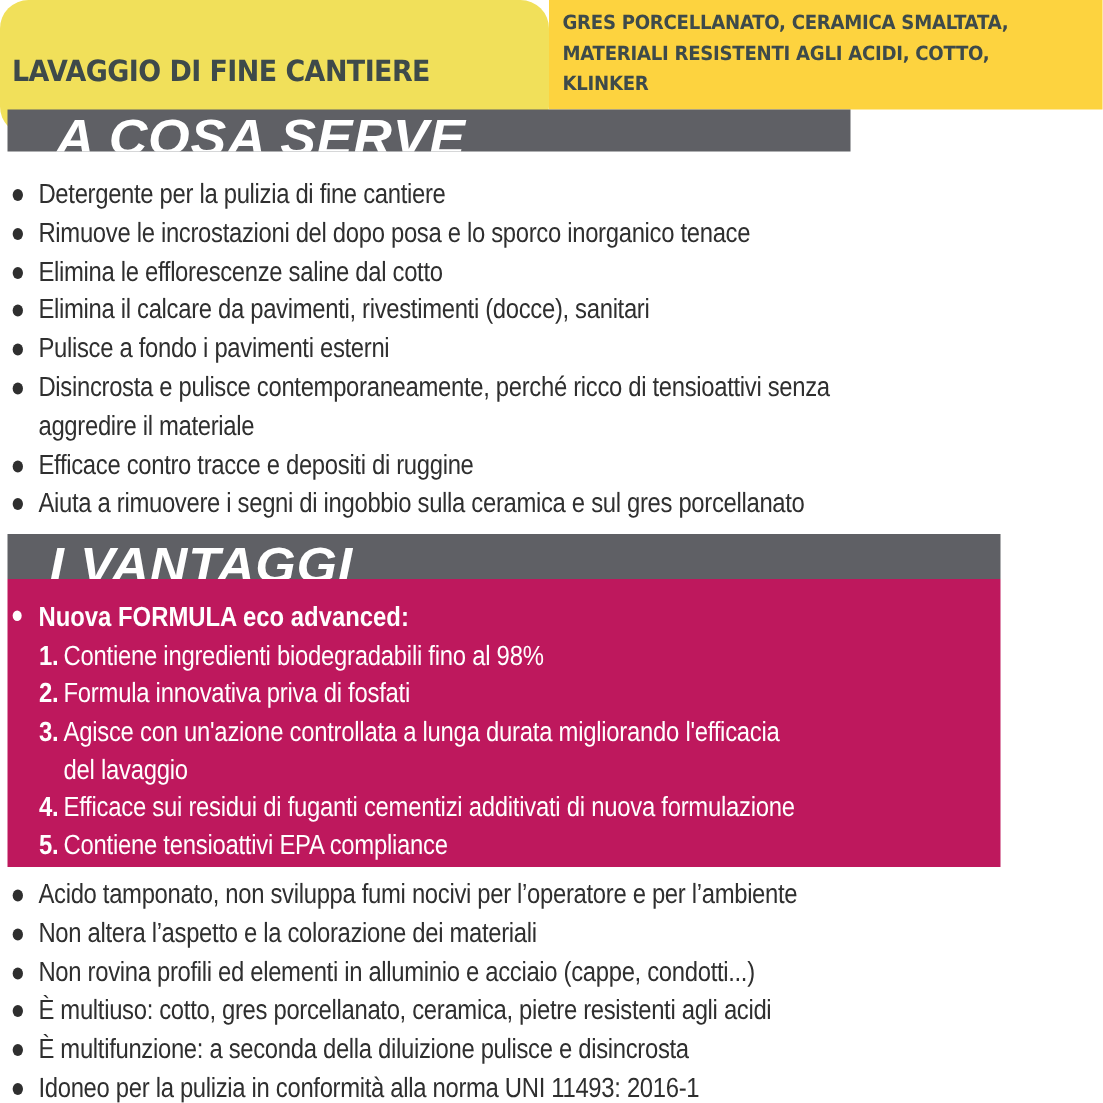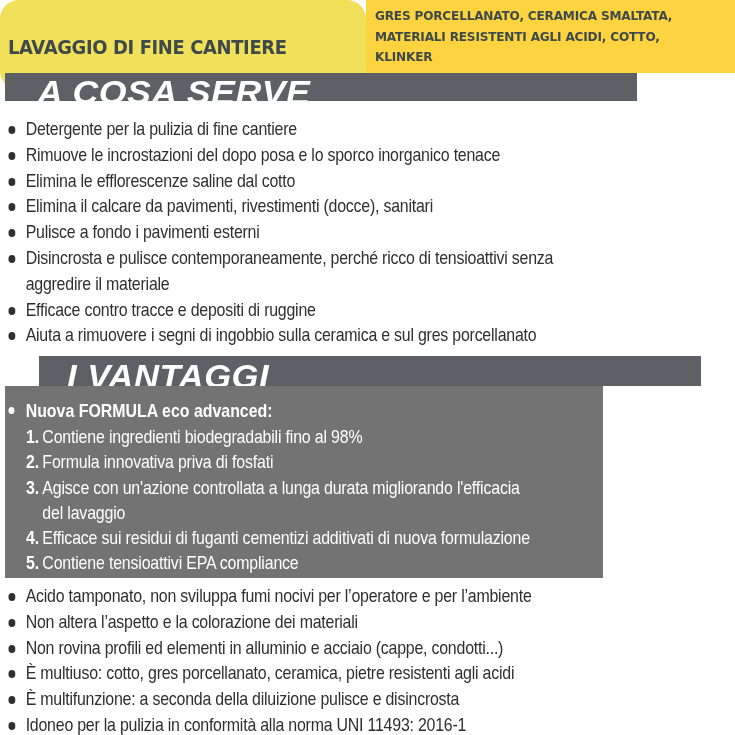--- a/index.html
+++ b/index.html
@@ -27,41 +27,41 @@
     color: #3e4a4a; letter-spacing: -0.2px; transform: scaleX(0.93); transform-origin: left top;
   }
   .bar {
     position: absolute; background: #5f6065; overflow: hidden;
   }
   .bar .bar-title {
     position: absolute; color: #ffffff; font-family: "Liberation Sans", sans-serif; font-weight: bold;
     font-style: italic; font-size: 34px; line-height: 34px; letter-spacing: 0.5px;
     transform: scaleX(1.05); transform-origin: left top; white-space: nowrap;
   }
-  .bar1 { left: 5px; top: 73px; width: 632px; height: 28px; }
+  .bar1 { left: 5px; top: 73px; width: 562px; height: 28px; }
   .bar1 .bar-title { left: 32px; top: 2px; }
-  .bar2 { left: 5px; top: 356px; width: 662px; height: 30px; margin-left: 34px; }
+  .bar2 { left: 5px; top: 356px; width: 662px; height: 30px; }
   .bar2 .bar-title { left: 28px; top: 4px; font-size: 33px; }
   ul.list {
     position: absolute; margin: 0; padding: 0; list-style: none;
     font-family: "Liberation Sans", sans-serif; font-size: 18.5px; color: #2f2f2f;
   }
   ul.list li {
     position: relative; padding-left: 24px; line-height: 25.8px;
     letter-spacing: -0.25px; transform: scaleX(0.86); transform-origin: left top; width: 760px;
   }
   ul.list li .bullet {
     position: absolute; left: 4px; top: 10px; width: 8px; height: 8px; border-radius: 50%;
     background: #2f2f2f;
   }
   .list1 { left: 5px; top: 116px; }
   .list3 { left: 5px; top: 583px; }
   .green {
-    position: absolute; left: 5px; top: 386px; width: 598px; height: 192px;
-    background: #737373;
+    position: absolute; left: 5px; top: 386px; width: 662px; height: 192px;
+    background: #be185d;
   }
   .green .g-head {
     position: absolute; left: 0; top: 12px; color: #ffffff; font-weight: bold;
     font-size: 18.5px; line-height: 25px; padding-left: 24px; white-space: nowrap;
     transform: scaleX(0.86); transform-origin: left top;
   }
   .green .g-head .bullet {
     position: absolute; left: 4px; top: 9px; width: 7px; height: 7px; border-radius: 50%; background: #ffffff;
   }
   .green ol {

